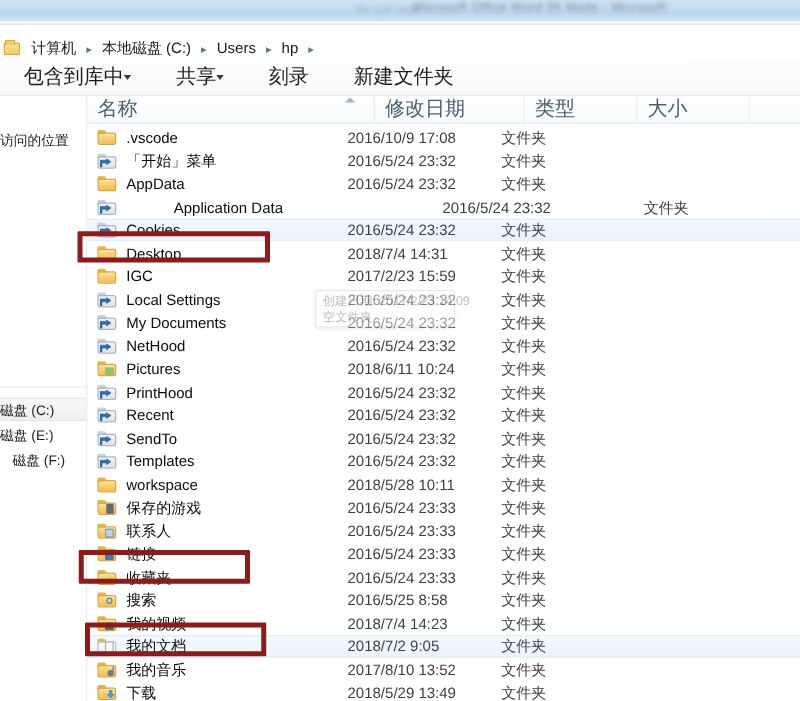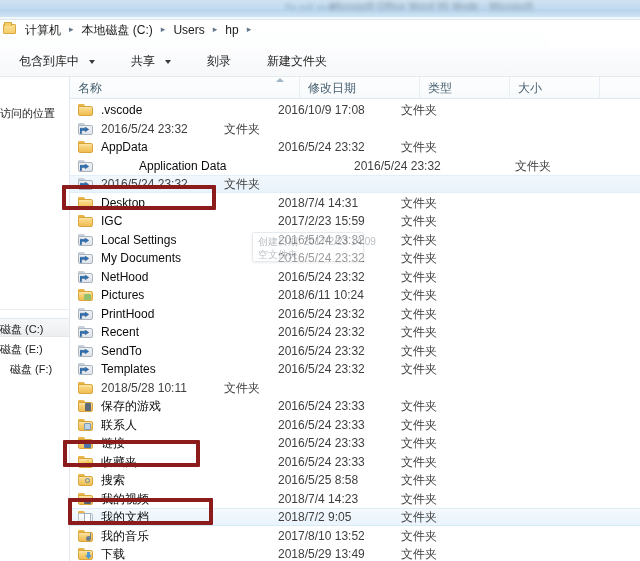--- a/index.html
+++ b/index.html
@@ -32,21 +32,21 @@
   .titlebar-sep {
     position: absolute; left:0; top: 17px; width: 640px; height: 3px;
     background: linear-gradient(to bottom,#e9f1f8 0%, #ffffff 60%, #e3ecf3 100%);
     border-bottom: 1px solid #dfe8ef;
   }
 
   
   .addressbar {
     position: absolute; left: 0; top: 21px; width: 548px; height: 26px;
     background: linear-gradient(to bottom,#ffffff 0%, #fdfefe 100%);
-    display: flex; align-items: flex-start;
+    display: flex; align-items: flex-end;
   }
   .addr-icon {
     width: 16px; height: 16px; margin-left: 2px; margin-right: 4px; flex: 0 0 auto;
     position: relative;
   }
   .folder-mini {
     position: absolute; left: 1px; top: 3px; width: 13px; height: 10px;
     background: linear-gradient(to bottom,#fbdf94 0%, #f5cd6a 100%);
     border: 1px solid #d9a93f; border-radius: 1px;
   }
@@ -64,22 +64,22 @@
   }
   .addr-rest { flex: 1; }
 
   
   .toolbar {
     position: absolute; left: 0; top: 47px; width: 640px; height: 30px;
     background: linear-gradient(to bottom,#fdfdfe 0%, #f6f8fa 100%);
     display: flex; align-items: center; border-bottom: 1px solid #e4eaef;
   }
   .tbitem {
-    font-size: 12px; color: #1b1b1b; padding: 3px 8px; margin-left: 4px;
-    white-space: nowrap; display: flex; align-items: center; gap: 10px;
+    font-size: 16px; color: #1b1b1b; padding: 3px 8px; margin-left: 4px;
+    white-space: nowrap; display: flex; align-items: center; gap: 0;
     border: 1px solid transparent; border-radius: 2px; cursor: default;
   }
   .tbitem:first-child { margin-left: 10px; }
   .tb-caret {
     width: 0; height: 0; border-left: 3.5px solid transparent;
     border-right: 3.5px solid transparent; border-top: 4px solid #3a3a3a;
     display: inline-block; margin-top: 1px;
   }
   .tb-gap { width: 14px; }
 
@@ -106,21 +106,21 @@
   }
 
   
   .colheaders {
     position: absolute; left: 70px; top: 77px; width: 570px; height: 22px;
     background: linear-gradient(to bottom,#fdfefe 0%, #f7fafc 100%);
     border-bottom: 1px solid #dfe7ed;
   }
   .colh {
     position: absolute; top: 0; height: 22px; line-height: 22px;
-    font-size: 12px; color: #48606f; padding-left: 8px; white-space: nowrap;
+    font-size: 16px; color: #48606f; padding-left: 8px; white-space: nowrap;
     border-right: 1px solid #e8eef3; cursor: default;
   }
   .sort-arrow {
     position: absolute; left: 206px; top: 1px; width: 0; height: 0;
     border-left: 4px solid transparent; border-right: 4px solid transparent;
     border-bottom: 4px solid #9fb6c6;
   }
 
   
   .filelist {
@@ -307,20 +307,21 @@
       <div class="row" style="top: 20.5px;">
         <span class="cell-icon">
           <span class="ic junction">
             <span class="back"></span>
             <span class="body"></span>
             <svg class="arrow" viewBox="0 0 9 7">
               <path d="M0 6.6 L0 1.2 L5.2 1.2 L5.2 0 L8.8 2.4 L5.2 4.8 L5.2 3.4 L1.6 3.4 L1.6 6.6 Z" fill="#2f6fb0" stroke="#1d4e80" stroke-width=".4"></path>
             </svg>
           </span>
         </span>
+        <span class="cell-name">「开始」菜单</span>
         <span class="cell-date">2016/5/24 23:32</span>
         <span class="cell-type">文件夹</span>
         <span class="cell-size"></span>
       </div>
       <div class="row" style="top: 39px;">
         <span class="cell-icon">
           <span class="ic folder">
             <span class="back"></span>
             <span class="body"></span>
           </span>
@@ -348,20 +349,21 @@
       <div class="row hovered" style="top: 76px;">
         <span class="cell-icon">
           <span class="ic junction">
             <span class="back"></span>
             <span class="body"></span>
             <svg class="arrow" viewBox="0 0 9 7">
               <path d="M0 6.6 L0 1.2 L5.2 1.2 L5.2 0 L8.8 2.4 L5.2 4.8 L5.2 3.4 L1.6 3.4 L1.6 6.6 Z" fill="#2f6fb0" stroke="#1d4e80" stroke-width=".4"></path>
             </svg>
           </span>
         </span>
+        <span class="cell-name">Cookies</span>
         <span class="cell-date">2016/5/24 23:32</span>
         <span class="cell-type">文件夹</span>
         <span class="cell-size"></span>
       </div>
       <div class="row" style="top: 94.5px;">
         <span class="cell-icon">
           <span class="ic folder">
             <span class="back"></span>
             <span class="body"></span>
           </span>
@@ -501,20 +503,21 @@
         <span class="cell-type">文件夹</span>
         <span class="cell-size"></span>
       </div>
       <div class="row" style="top: 279.5px;">
         <span class="cell-icon">
           <span class="ic folder">
             <span class="back"></span>
             <span class="body"></span>
           </span>
         </span>
+        <span class="cell-name">workspace</span>
         <span class="cell-date">2018/5/28 10:11</span>
         <span class="cell-type">文件夹</span>
         <span class="cell-size"></span>
       </div>
       <div class="row" style="top: 298px;">
         <span class="cell-icon">
           <span class="ic games">
             <span class="back"></span>
             <span class="body"></span>
             <span class="badge"></span>

